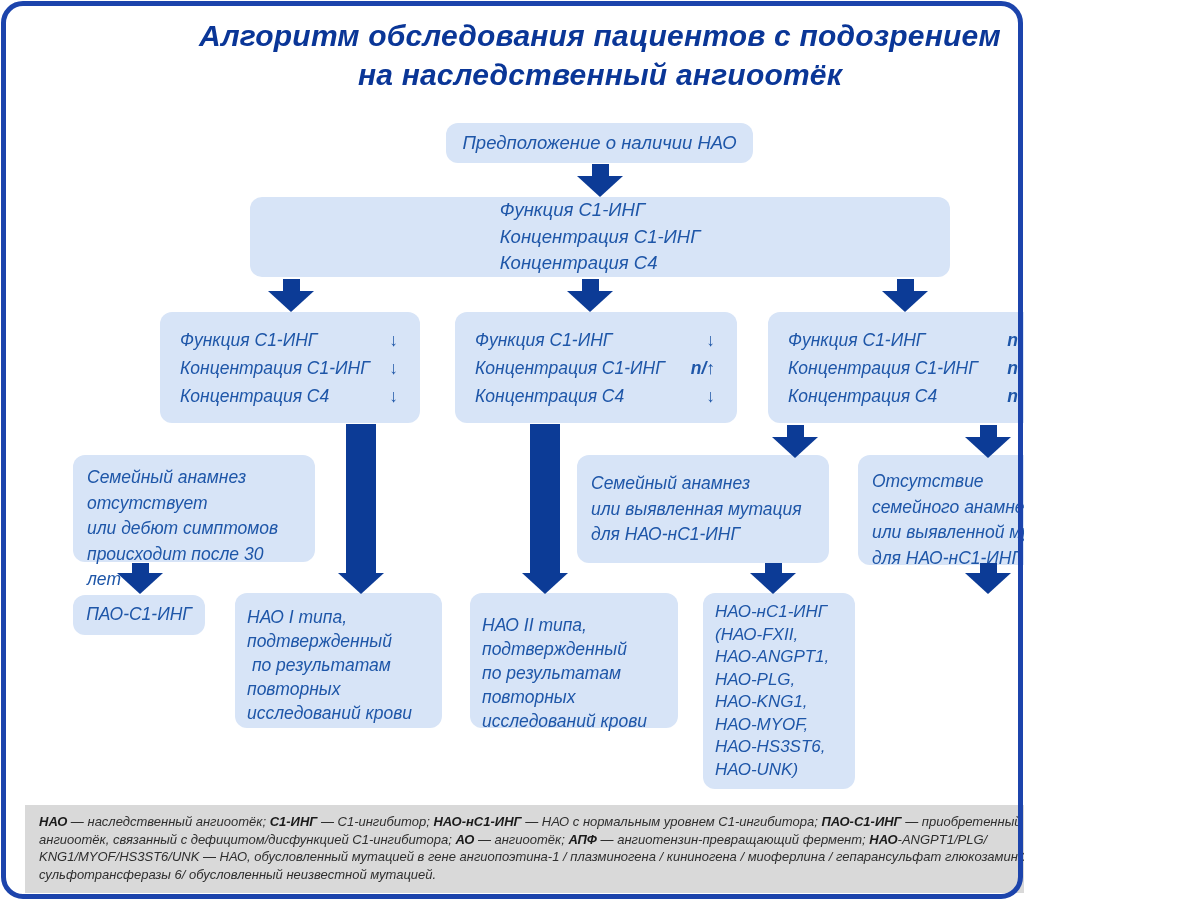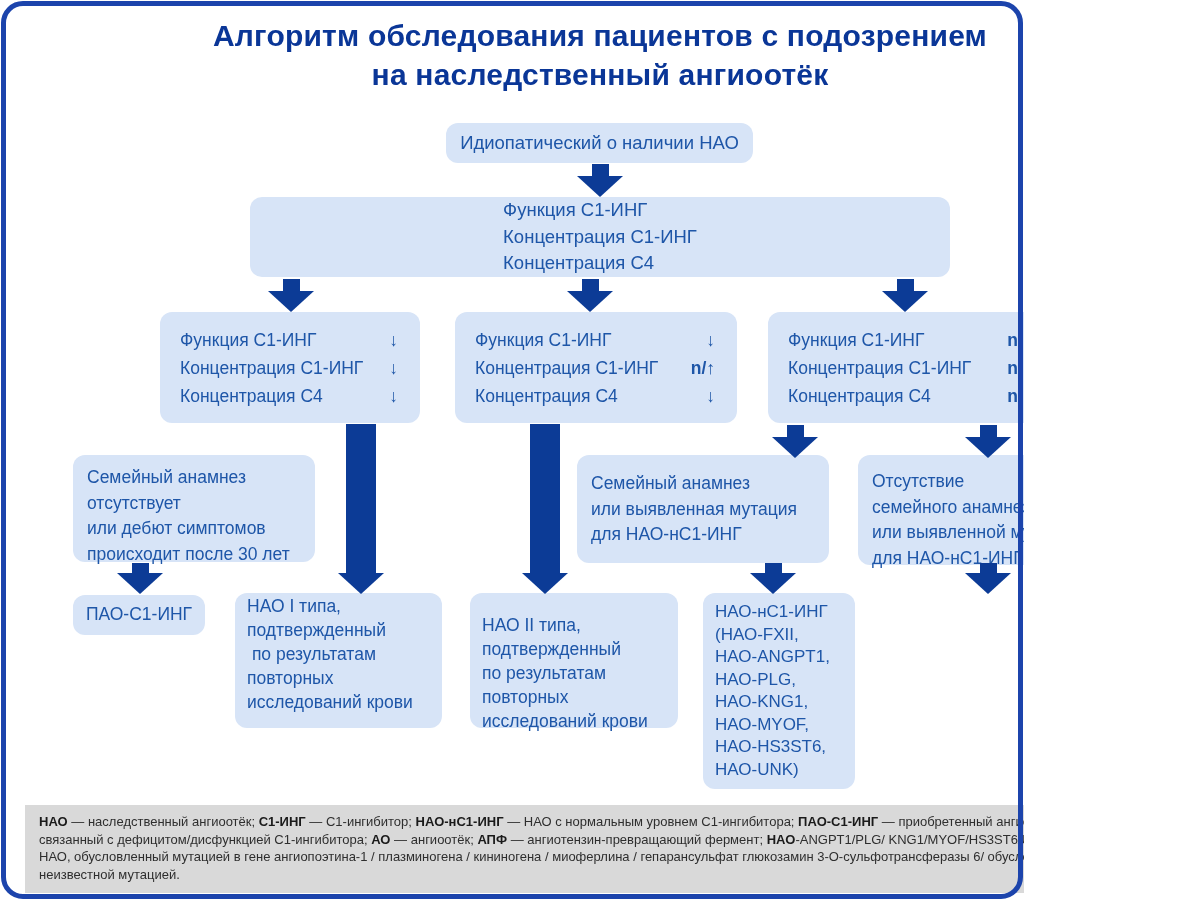--- a/index.html
+++ b/index.html
@@ -5,21 +5,21 @@
   :root{
     --blue-dark:#0a3697;
     --blue-arrow:#0c3b96;
     --blue-frame:#1c44ac;
     --box-fill:#d7e4f7;
     --box-text:#1e56a8;
     --footer-bg:#d9d9d9;
   }
   *{box-sizing:border-box;margin:0;padding:0;}
   body{background:#fff;font-family:"Liberation Sans",sans-serif;}
-  .canvas{position:relative;width:1024px;height:900px;background:#fff;overflow:hidden;}
+  .canvas{position:relative;width:1024px;height:900px;background:#fff;overflow:hidden;font-style:italic;}
   .frame{position:absolute;inset:1px;border:5px solid var(--blue-frame);border-radius:22px;pointer-events:none;z-index:30;}
   .title{position:absolute;left:0;top:16px;width:1200px;text-align:center;color:var(--blue-dark);
          font-size:30px;font-weight:700;line-height:39px;white-space:pre-line;letter-spacing:.2px;}
   .node{position:absolute;background:var(--box-fill);border-radius:12px;color:var(--box-text);
         font-size:17.5px;line-height:25.5px;}
   .pre{white-space:pre-wrap;}
   .center{display:flex;align-items:center;justify-content:center;text-align:center;}
   
   .arrow{position:absolute;display:flex;flex-direction:column;align-items:center;z-index:5;}
   .arrow .shaft{background:var(--blue-arrow);flex:1;}
@@ -49,21 +49,21 @@
 </head>
 <body>
 
 <div class="canvas">
   <div class="frame"></div>
 
   <h1 class="title">Алгоритм обследования пациентов с подозрением
 на наследственный ангиоотёк</h1>
 
   <div class="node center" style="left:446px;top:123px;width:307px;height:40px;font-size:18.5px;">
-    <span>Идиопатический о наличии НАО</span>
+    <span>Предположение о наличии НАО</span>
   </div>
 
   <div class="arrow short" style="left:577px;top:164px;">
     <div class="shaft"></div>
       <div class="head"></div>
   </div>
 
   <div class="node tests" style="left:250px;top:197px;width:700px;height:80px;">
     <div class="tests-inner pre">Функция С1-ИНГ
 Концентрация С1-ИНГ
@@ -170,21 +170,21 @@
   </div>
   <div class="arrow short" style="left:965px;top:563px;height:31px;">
     <div class="shaft"></div>
       <div class="head"></div>
   </div>
 
   <div class="node center" style="left:73px;top:595px;width:132px;height:40px;font-size:17.5px;">
     <span>ПАО-С1-ИНГ</span>
   </div>
 
-  <div class="node pre" style="left:235px;top:593px;width:207px;height:135px;padding:1px 12px;font-size:17.5px;line-height:24px;">НАО I типа,
+  <div class="node pre" style="left:235px;top:593px;width:207px;height:135px;padding:12px 12px;font-size:17.5px;line-height:24px;">НАО I типа,
 подтвержденный
  по результатам
 повторных
 исследований крови</div>
 
   <div class="node pre" style="left:470px;top:593px;width:208px;height:135px;padding:20px 12px;font-size:17.5px;line-height:24px;">НАО II типа,
 подтвержденный
 по результатам
 повторных
 исследований крови</div>

